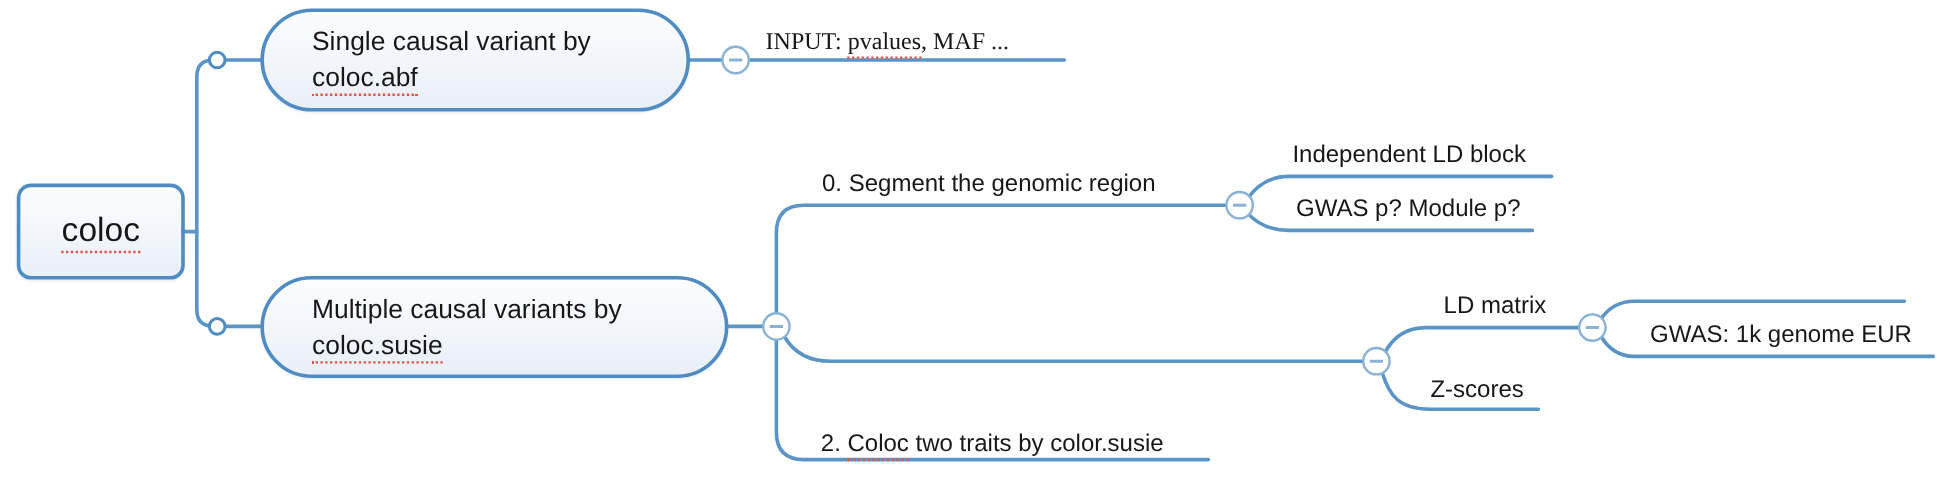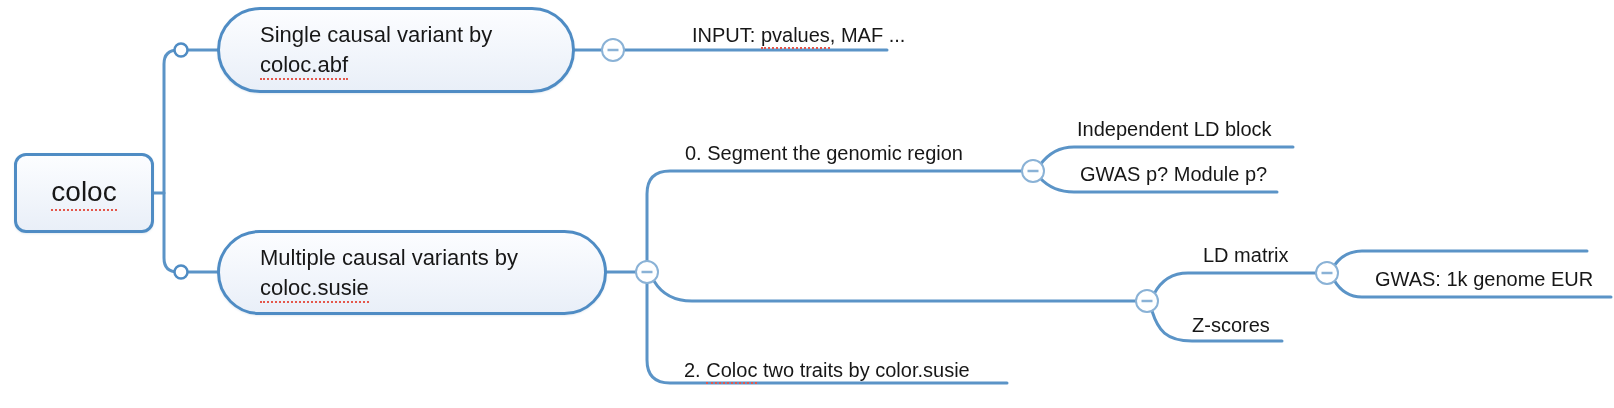--- a/index.html
+++ b/index.html
@@ -89,21 +89,21 @@
   <div class="topic-box pill pill-1">
     <span>Single causal variant by</span>
     <span><span class="sq">coloc.abf</span></span>
   </div>
 
   <div class="topic-box pill pill-2">
     <span>Multiple causal variants by</span>
     <span><span class="sq">coloc.susie</span></span>
   </div>
 
-  <div class="lbl" style="left:692px; top:24px;"><span>INPUT: </span><span class="sq">pvalues</span><span>, MAF ...</span></div>
+  <div class="lbl" style="left:638px; top:24px;font-family:Liberation Serif, serif;"><span>INPUT: </span><span class="sq">pvalues</span><span>, MAF ...</span></div>
 
   <div class="lbl" style="left:685px; top:142px;text-align:center;"><span>0. Segment the genomic region</span></div>
 
   <div class="lbl" style="left:1077px; top:118px;"><span>Independent LD block</span></div>
 
   <div class="lbl" style="left:1080px; top:163px;"><span>GWAS p? Module p?</span></div>
 
 
   <div class="lbl" style="left:1191px; top:244px;margin-left:12px;"><span>LD matrix</span></div>
 

